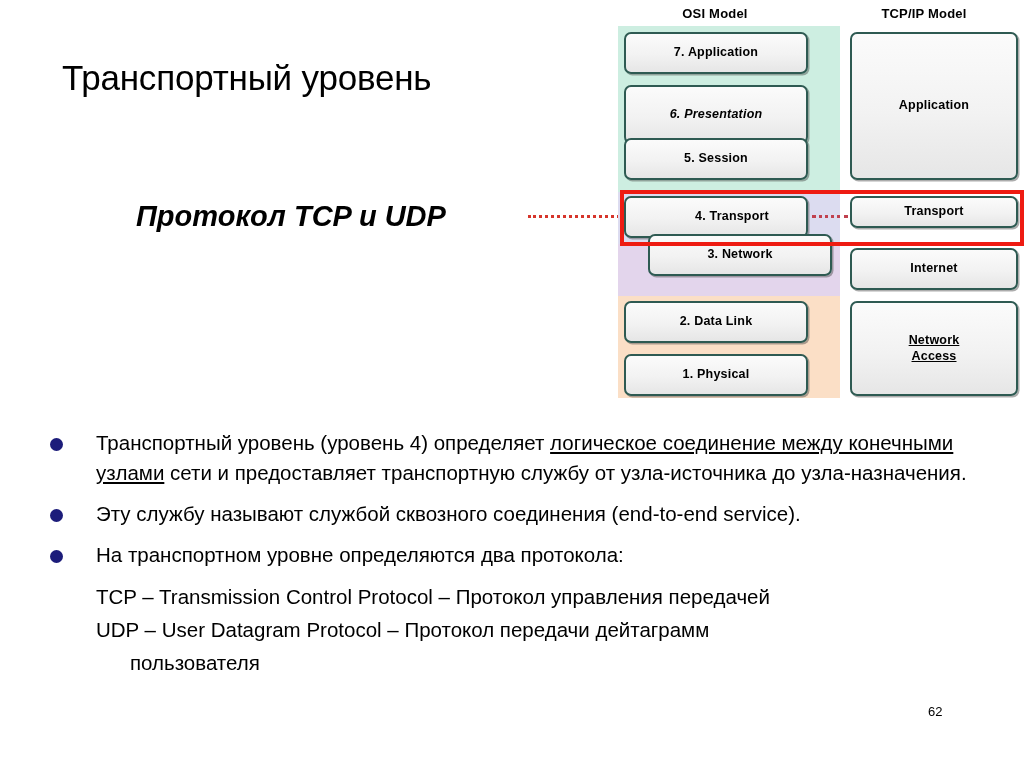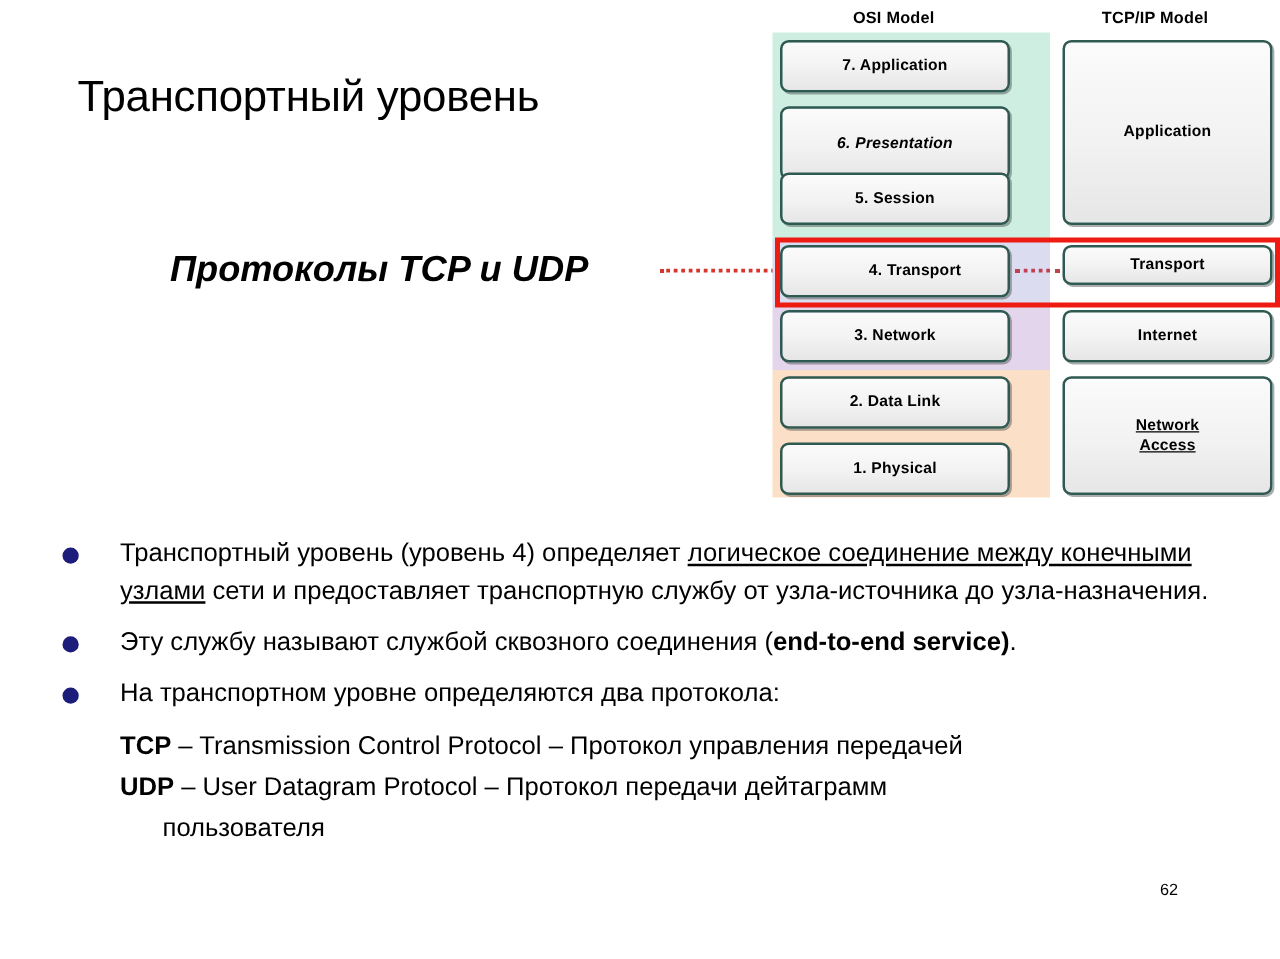--- a/index.html
+++ b/index.html
@@ -95,21 +95,21 @@
     line-height: 1.25;
     letter-spacing: 0.2px;
   }
 
   
   .osi-box { left: 12px; width: 184px; }
   #osi-7 { top: 32px;  height: 42px; }
   #osi-6 { top: 85px;  height: 59px; font-style: italic; }
   #osi-5 { top: 138px; height: 42px; }
   #osi-4 { top: 196px; height: 42px; padding-left: 32px; }
-  #osi-3 { top: 248px; height: 42px; }
+  #osi-3 { top: 234px; height: 42px; margin-left: 24px; }
   #osi-2 { top: 301px; height: 42px; }
   #osi-1 { top: 354px; height: 42px; }
 
   
   .tcp-box { left: 238px; width: 168px; }
   #tcp-app  { top: 32px;  height: 148px; }
   #tcp-tr   { top: 196px; height: 32px; }
   #tcp-inet { top: 248px; height: 42px; }
   #tcp-na   { top: 301px; height: 95px; text-decoration: underline; }
 
@@ -152,21 +152,21 @@
   .bullet-dot {
     position: absolute;
     left: 6px;
     top: 10px;
     width: 13px;
     height: 13px;
     border-radius: 50%;
     background: #1c1c7a;
   }
   .u { text-decoration: underline; }
-  .b { font-weight: bold; }
+  .b { font-weight: normal; }
 
   
   .proto-line {
     padding-left: 52px;
     margin-top: 2px;
     line-height: 31px;
   }
   .proto-indent { padding-left: 86px; }
 
   
@@ -175,21 +175,21 @@
     left: 928px;
     top: 704px;
     font-size: 13px;
   }
 </style>
 </head>
 <body>
 
 <div id="slide-title">Транспортный уровень</div>
 
-<div id="slide-subtitle">Протоколы TCP и UDP</div>
+<div id="slide-subtitle">Протокол TCP и UDP</div>
 
 <div id="connector-line"></div>
 
 <div id="diagram">
 
   <div class="col-header" id="osi-header">OSI Model</div>
 
   <div class="col-header" id="tcpip-header">TCP/IP Model</div>
 
   <div class="band" id="band-app"></div>

